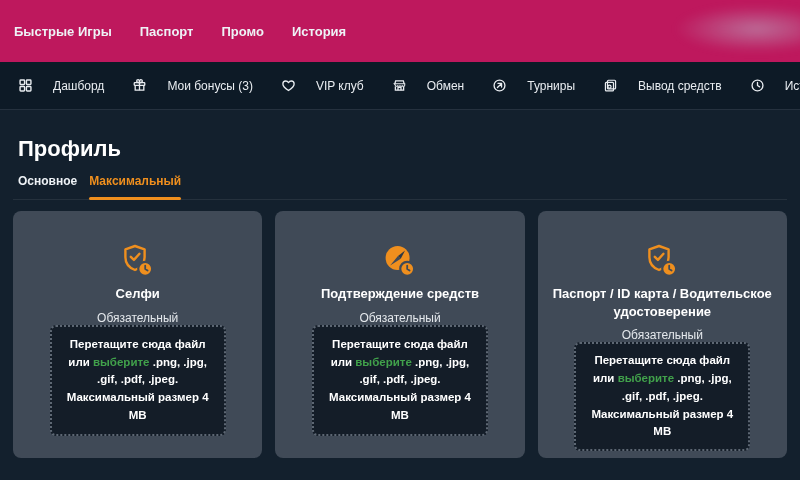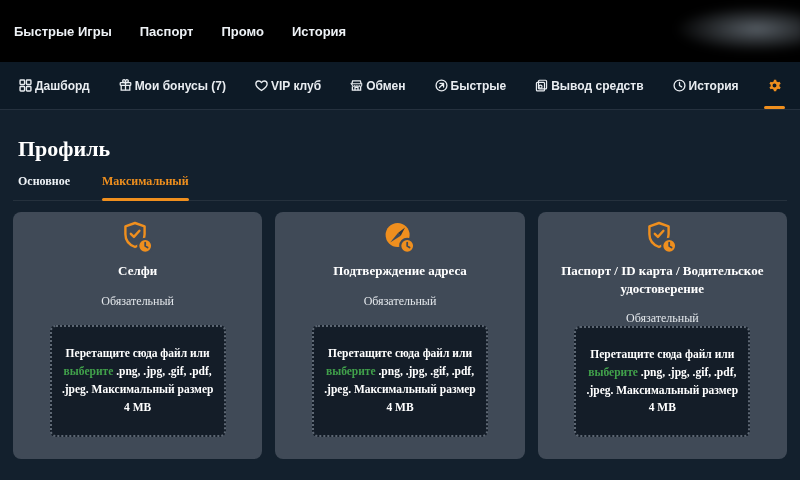--- a/index.html
+++ b/index.html
@@ -6,21 +6,21 @@
   html,body { width:800px; height:480px; overflow:hidden; }
   body {
     font-family:"Liberation Sans", sans-serif;
     background:#13202d;
     color:#f1f4f7;
     position:relative;
   }
 
   
   .topbar {
-    height:62px; background:#000000;
+    height:62px; background:#be185d;
     display:flex; align-items:center;
     padding:0 14px; gap:28px;
     position:relative;
   }
   .topnav-item {
     font-size:13px; font-weight:700; color:#eef2f6;
     cursor:pointer; white-space:nowrap;
   }
   .blur-blob {
     position:absolute; right:-6px; top:6px;
@@ -32,69 +32,69 @@
 
   
   .subnav {
     height:48px; background:#0d1a26;
     border-bottom:1px solid #25313e;
     display:flex; align-items:stretch;
     padding:0 14px 0 18px; gap:28px;
     white-space:nowrap;
   }
   .subnav-item {
-    display:flex; align-items:center; gap:2px;
-    font-size:12px; font-weight:700; color:#e9edf1;
+    display:flex; align-items:center; gap:20px;
+    font-size:12px; font-weight:400; color:#e9edf1;
     cursor:pointer; position:relative;
   }
   .subnav-item svg { width:15px; height:15px; flex:0 0 auto; }
   .subnav-item.active { color:#ef8f1e; }
   .subnav-item.active::after {
     content:""; position:absolute; left:-3px; right:-3px; bottom:0;
     height:3px; background:#ef8f1e; border-radius:2px;
   }
 
   
-  .content { padding:0 13px;font-family:Liberation Serif, serif; }
+  .content { padding:0 13px; }
   .page-title {
     margin:26px 0 0 5px;
     font-size:22px; font-weight:700; color:#ffffff;
   }
   .tabs {
     margin-top:12px; padding-left:5px;
-    display:flex; gap:32px;
+    display:flex; gap:12px;
     border-bottom:1px solid rgba(255,255,255,.08);
   }
   .tab {
     font-size:12px; font-weight:700; color:#eef2f6;
     padding-bottom:11px; cursor:pointer; position:relative;
   }
   .tab.active { color:#ef8f1e; }
   .tab.active::after {
     content:""; position:absolute; left:0; right:0; bottom:-1px;
     height:3px; background:#ef8f1e; border-radius:2px;
   }
 
   
   .cards {
     margin-top:11px;
     display:grid; grid-template-columns:1fr 1fr 1fr; gap:13px;
   }
   .card {
     background:#404a57; border-radius:8px; height:247px;
     display:flex; flex-direction:column; align-items:center;
-    padding:8px 14px 22px;
+    padding:32px 14px 22px;
   }
   .card-icon { width:36px; height:36px; flex:0 0 auto; }
   .card-title {
     margin-top:6px; font-size:13px; font-weight:700; color:#ffffff;
     text-align:center; line-height:1.35; max-width:220px;
   }
   .card-req {
-    margin-top:14px; font-size:12px; font-weight:400; color:#e4e8ec;
+    margin-top:8px; font-size:12px; font-weight:400; color:#e4e8ec;
     text-align:center;
   }
   .dropzone {
     margin-top:auto;
     width:176px; height:112px;
     background:#141d28;
     border:2px dotted #5d6773; border-radius:6px;
     display:flex; align-items:center; justify-content:center;
     padding:8px; cursor:pointer;
   }
@@ -127,21 +127,21 @@
     <span>Дашборд</span>
   </div>
 
   <div class="subnav-item">
     <svg viewBox="0 0 16 16" fill="none" stroke="currentColor" stroke-width="1.4">
       <rect x="2.4" y="5" width="11.2" height="2.8" rx="0.6"></rect>
       <path d="M3.4 7.8v5.2h9.2V7.8"></path>
       <path d="M8 5v8"></path>
       <path d="M8 5C6.8 5 5 4.6 5 3.2 5 2.2 5.8 1.8 6.5 1.8 7.6 1.8 8 3.4 8 5zm0 0c1.2 0 3-.4 3-1.8 0-1-.8-1.4-1.5-1.4C8.4 1.8 8 3.4 8 5z"></path>
     </svg>
-    <span>Мои бонусы (7)</span>
+    <span>Мои бонусы (3)</span>
   </div>
 
   <div class="subnav-item">
     <svg viewBox="0 0 16 16" fill="none" stroke="currentColor" stroke-width="1.4">
       <path d="M8 13.4C4.2 10.8 2 8.7 2 6.3 2 4.5 3.4 3.2 5 3.2c1.2 0 2.3.6 3 1.7.7-1.1 1.8-1.7 3-1.7 1.6 0 3 1.3 3 3.1 0 2.4-2.2 4.5-6 7.1z" stroke-linejoin="round"></path>
     </svg>
     <span>VIP клуб</span>
   </div>
 
   <div class="subnav-item">
@@ -152,21 +152,21 @@
       <path d="M6.4 13V10h3.2v3"></path>
     </svg>
     <span>Обмен</span>
   </div>
 
   <div class="subnav-item">
     <svg viewBox="0 0 16 16" fill="none" stroke="currentColor" stroke-width="1.4">
       <circle cx="8" cy="8" r="5.8"></circle>
       <path d="M10.2 5.8H6.4M10.2 5.8v3.8M10.2 5.8 5.8 10.2" stroke-linecap="round"></path>
     </svg>
-    <span>Быстрые</span>
+    <span>Турниры</span>
   </div>
 
   <div class="subnav-item">
     <svg viewBox="0 0 16 16" fill="none" stroke="currentColor" stroke-width="1.3">
       <rect x="4.8" y="2.4" width="8.6" height="9.2" rx="1"></rect>
       <rect x="2.6" y="4.6" width="8.6" height="9.2" rx="1"></rect>
       <circle cx="6.9" cy="9.2" r="1.7"></circle>
     </svg>
     <span>Вывод средств</span>
   </div>
@@ -218,21 +218,21 @@
     </section>
 
     <section class="card">
       <svg class="card-icon" viewBox="0 0 30 30" fill="none">
         <circle cx="13" cy="12.5" r="10" fill="#ef8f1e"></circle>
         <polygon points="6.8,18.7 13.3,10.9 15.6,13.2" fill="#404a57"></polygon>
         <polygon points="19.2,6.3 13.3,10.9 15.6,13.2" fill="#2e3844"></polygon>
         <circle cx="21" cy="21.5" r="5.8" fill="#ef8f1e" stroke="#404a57" stroke-width="1.8"></circle>
         <path d="M21 18.8v2.9l2 1.2" stroke="#404a57" stroke-width="1.5" stroke-linecap="round" stroke-linejoin="round"></path>
       </svg>
-      <h2 class="card-title">Подтверждение адреса</h2>
+      <h2 class="card-title">Подтверждение средств</h2>
       <div class="card-req">Обязательный</div>
       <div class="dropzone">
         <p class="dz-text">
           <span>Перетащите сюда файл или</span>
           <a class="dz-link">выберите</a>
           <span>.png, .jpg, .gif, .pdf, .jpeg. Максимальный размер 4 MB</span>
         </p>
       </div>
     </section>
 

